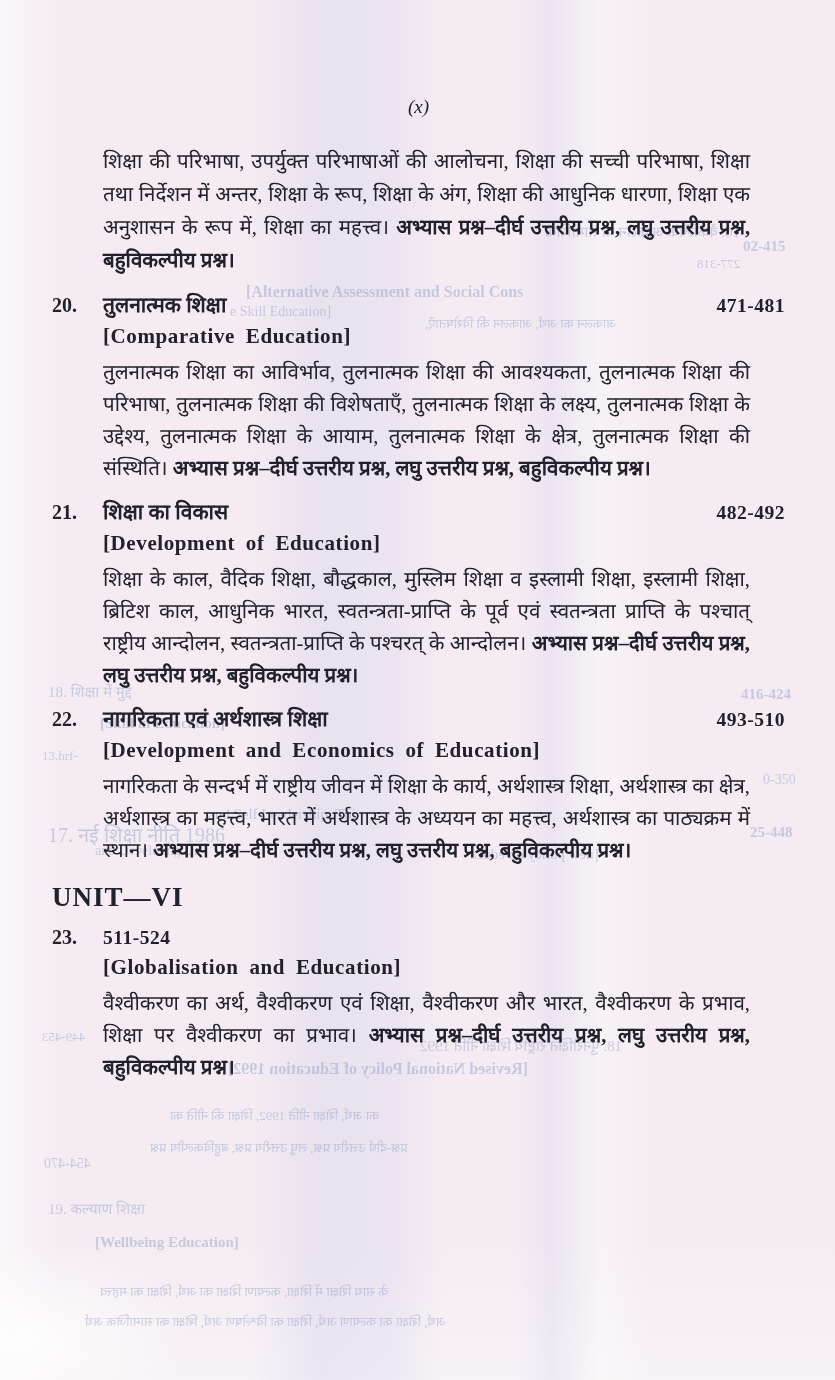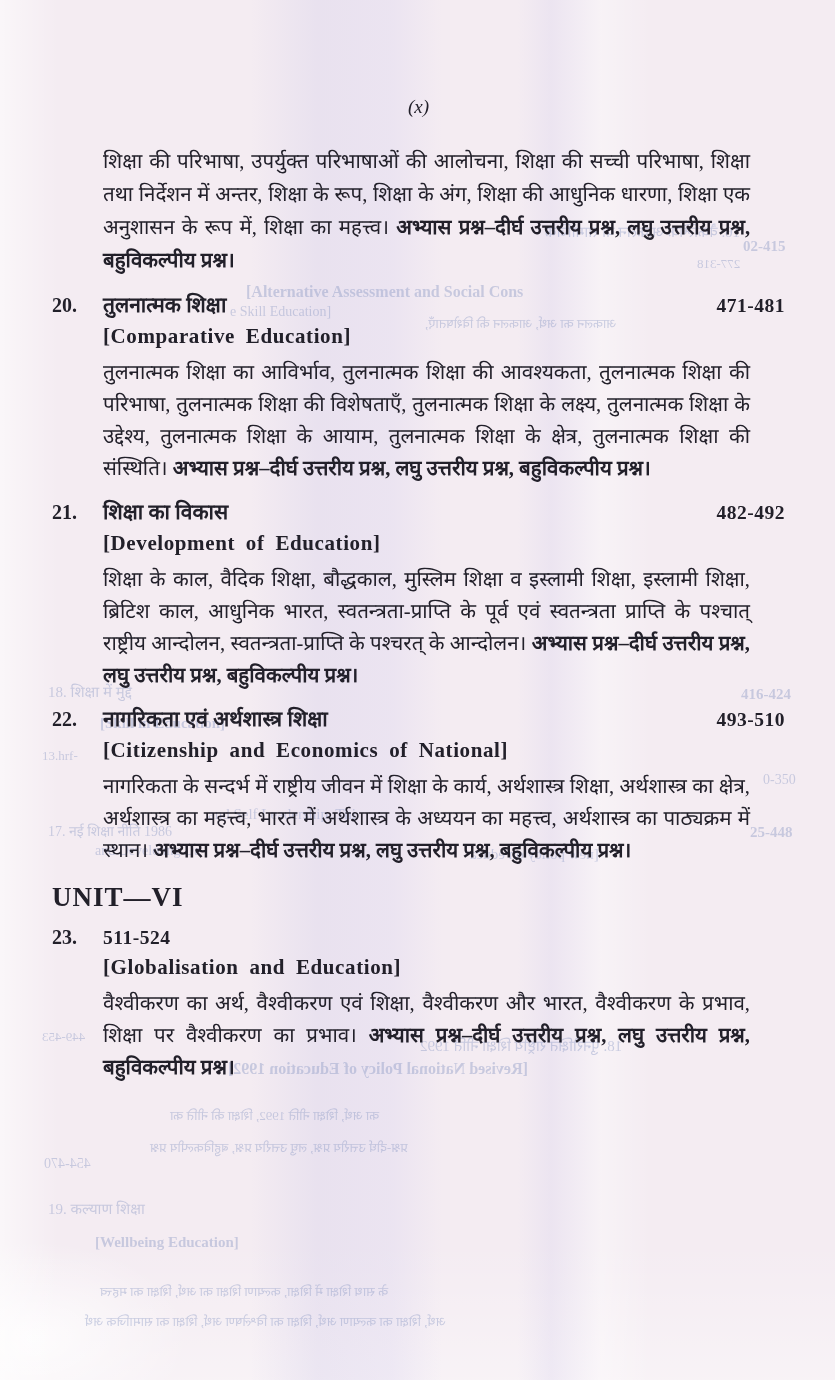--- a/index.html
+++ b/index.html
@@ -53,21 +53,21 @@
     <span class="g mir" style="left:697px;top:256px;font-size:13px;">277-318</span>
     <span class="g gb" style="left:246px;top:283px;font-size:16px;">[Alternative Assessment and Social Cons</span>
     <span class="g" style="left:230px;top:304px;font-size:14px;">e Skill Education]</span>
     <span class="g mir" style="left:425px;top:314px;font-size:13px;">आकलन का अर्थ, आकलन की विशेषताएँ,</span>
     <span class="g" style="left:48px;top:681px;font-size:15px;">18.  शिक्षा में मुद्दे</span>
     <span class="g gb" style="left:741px;top:686px;font-size:15px;">416-424</span>
     <span class="g gb" style="left:100px;top:715px;font-size:15px;">[Skill in Education]</span>
     <span class="g" style="left:42px;top:748px;font-size:13px;">13.hrf-</span>
     <span class="g" style="left:763px;top:772px;font-size:14px;">0-350</span>
     <span class="g" style="left:208px;top:806px;font-size:15px;">and Self Leadership, Thi</span>
-    <span class="g" style="left:48px;top:821px;font-size:14px;">17.  नई शिक्षा नीति 1986</span>
+    <span class="g" style="left:48px;top:821px;font-size:20px;">17.  नई शिक्षा नीति 1986</span>
     <span class="g gb" style="left:750px;top:824px;font-size:15px;">25-448</span>
     <span class="g" style="left:95px;top:843px;font-size:14px;">and Develo ing Da</span>
     <span class="g mir" style="left:470px;top:846px;font-size:15px;">[new policy on educa</span>
     <span class="g mir" style="left:420px;top:1035px;font-size:15px;">18.  पुनरीक्षित राष्ट्रीय शिक्षा नीति 1992</span>
     <span class="g mir" style="left:42px;top:1029px;font-size:13px;">449-453</span>
     <span class="g gb mir" style="left:228px;top:1060px;font-size:16px;">[Revised National Policy of Education 1992]</span>
     <span class="g mir" style="left:170px;top:1106px;font-size:13px;">का अर्थ, शिक्षा नीति 1992, शिक्षा की नीति का</span>
     <span class="g mir" style="left:150px;top:1138px;font-size:13px;">प्रश्न-दीर्घ उत्तरीय प्रश्न, लघु उत्तरीय प्रश्न, बहुविकल्पीय प्रश्न</span>
     <span class="g mir" style="left:44px;top:1156px;font-size:14px;">454-470</span>
     <span class="g" style="left:48px;top:1198px;font-size:15px;">19.  कल्याण शिक्षा</span>
@@ -101,21 +101,21 @@
       <div class="ebracket">[Development of Education]</div>
       <div class="desc"><span>शिक्षा के काल, वैदिक शिक्षा, बौद्धकाल, मुस्लिम शिक्षा व इस्लामी शिक्षा, इस्लामी शिक्षा, ब्रिटिश काल, आधुनिक भारत, स्वतन्त्रता-प्राप्ति के पूर्व एवं स्वतन्त्रता प्राप्ति के पश्चात् राष्ट्रीय आन्दोलन, स्वतन्त्रता-प्राप्ति के पश्चरत् के आन्दोलन। </span><b>अभ्यास प्रश्न–दीर्घ उत्तरीय प्रश्न, लघु उत्तरीय प्रश्न, बहुविकल्पीय प्रश्न।</b></div>
     </div>
 
     <div class="entry">
       <div class="head">
         <span class="num">22.</span>
         <span class="title">नागरिकता एवं अर्थशास्त्र शिक्षा</span>
         <span class="pages">493-510</span>
       </div>
-      <div class="ebracket">[Citizenship and Economics of National]</div>
+      <div class="ebracket">[Development and Economics of Education]</div>
       <div class="desc"><span>नागरिकता के सन्दर्भ में राष्ट्रीय जीवन में शिक्षा के कार्य, अर्थशास्त्र शिक्षा, अर्थशास्त्र का क्षेत्र, अर्थशास्त्र का महत्त्व, भारत में अर्थशास्त्र के अध्ययन का महत्त्व, अर्थशास्त्र का पाठ्यक्रम में स्थान। </span><b>अभ्यास प्रश्न–दीर्घ उत्तरीय प्रश्न, लघु उत्तरीय प्रश्न, बहुविकल्पीय प्रश्न।</b></div>
     </div>
 
     <div class="unit">UNIT—VI</div>
 
     <div class="entry">
       <div class="head">
         <span class="num">23.</span>
         <span class="pages">511-524</span>
       </div>

